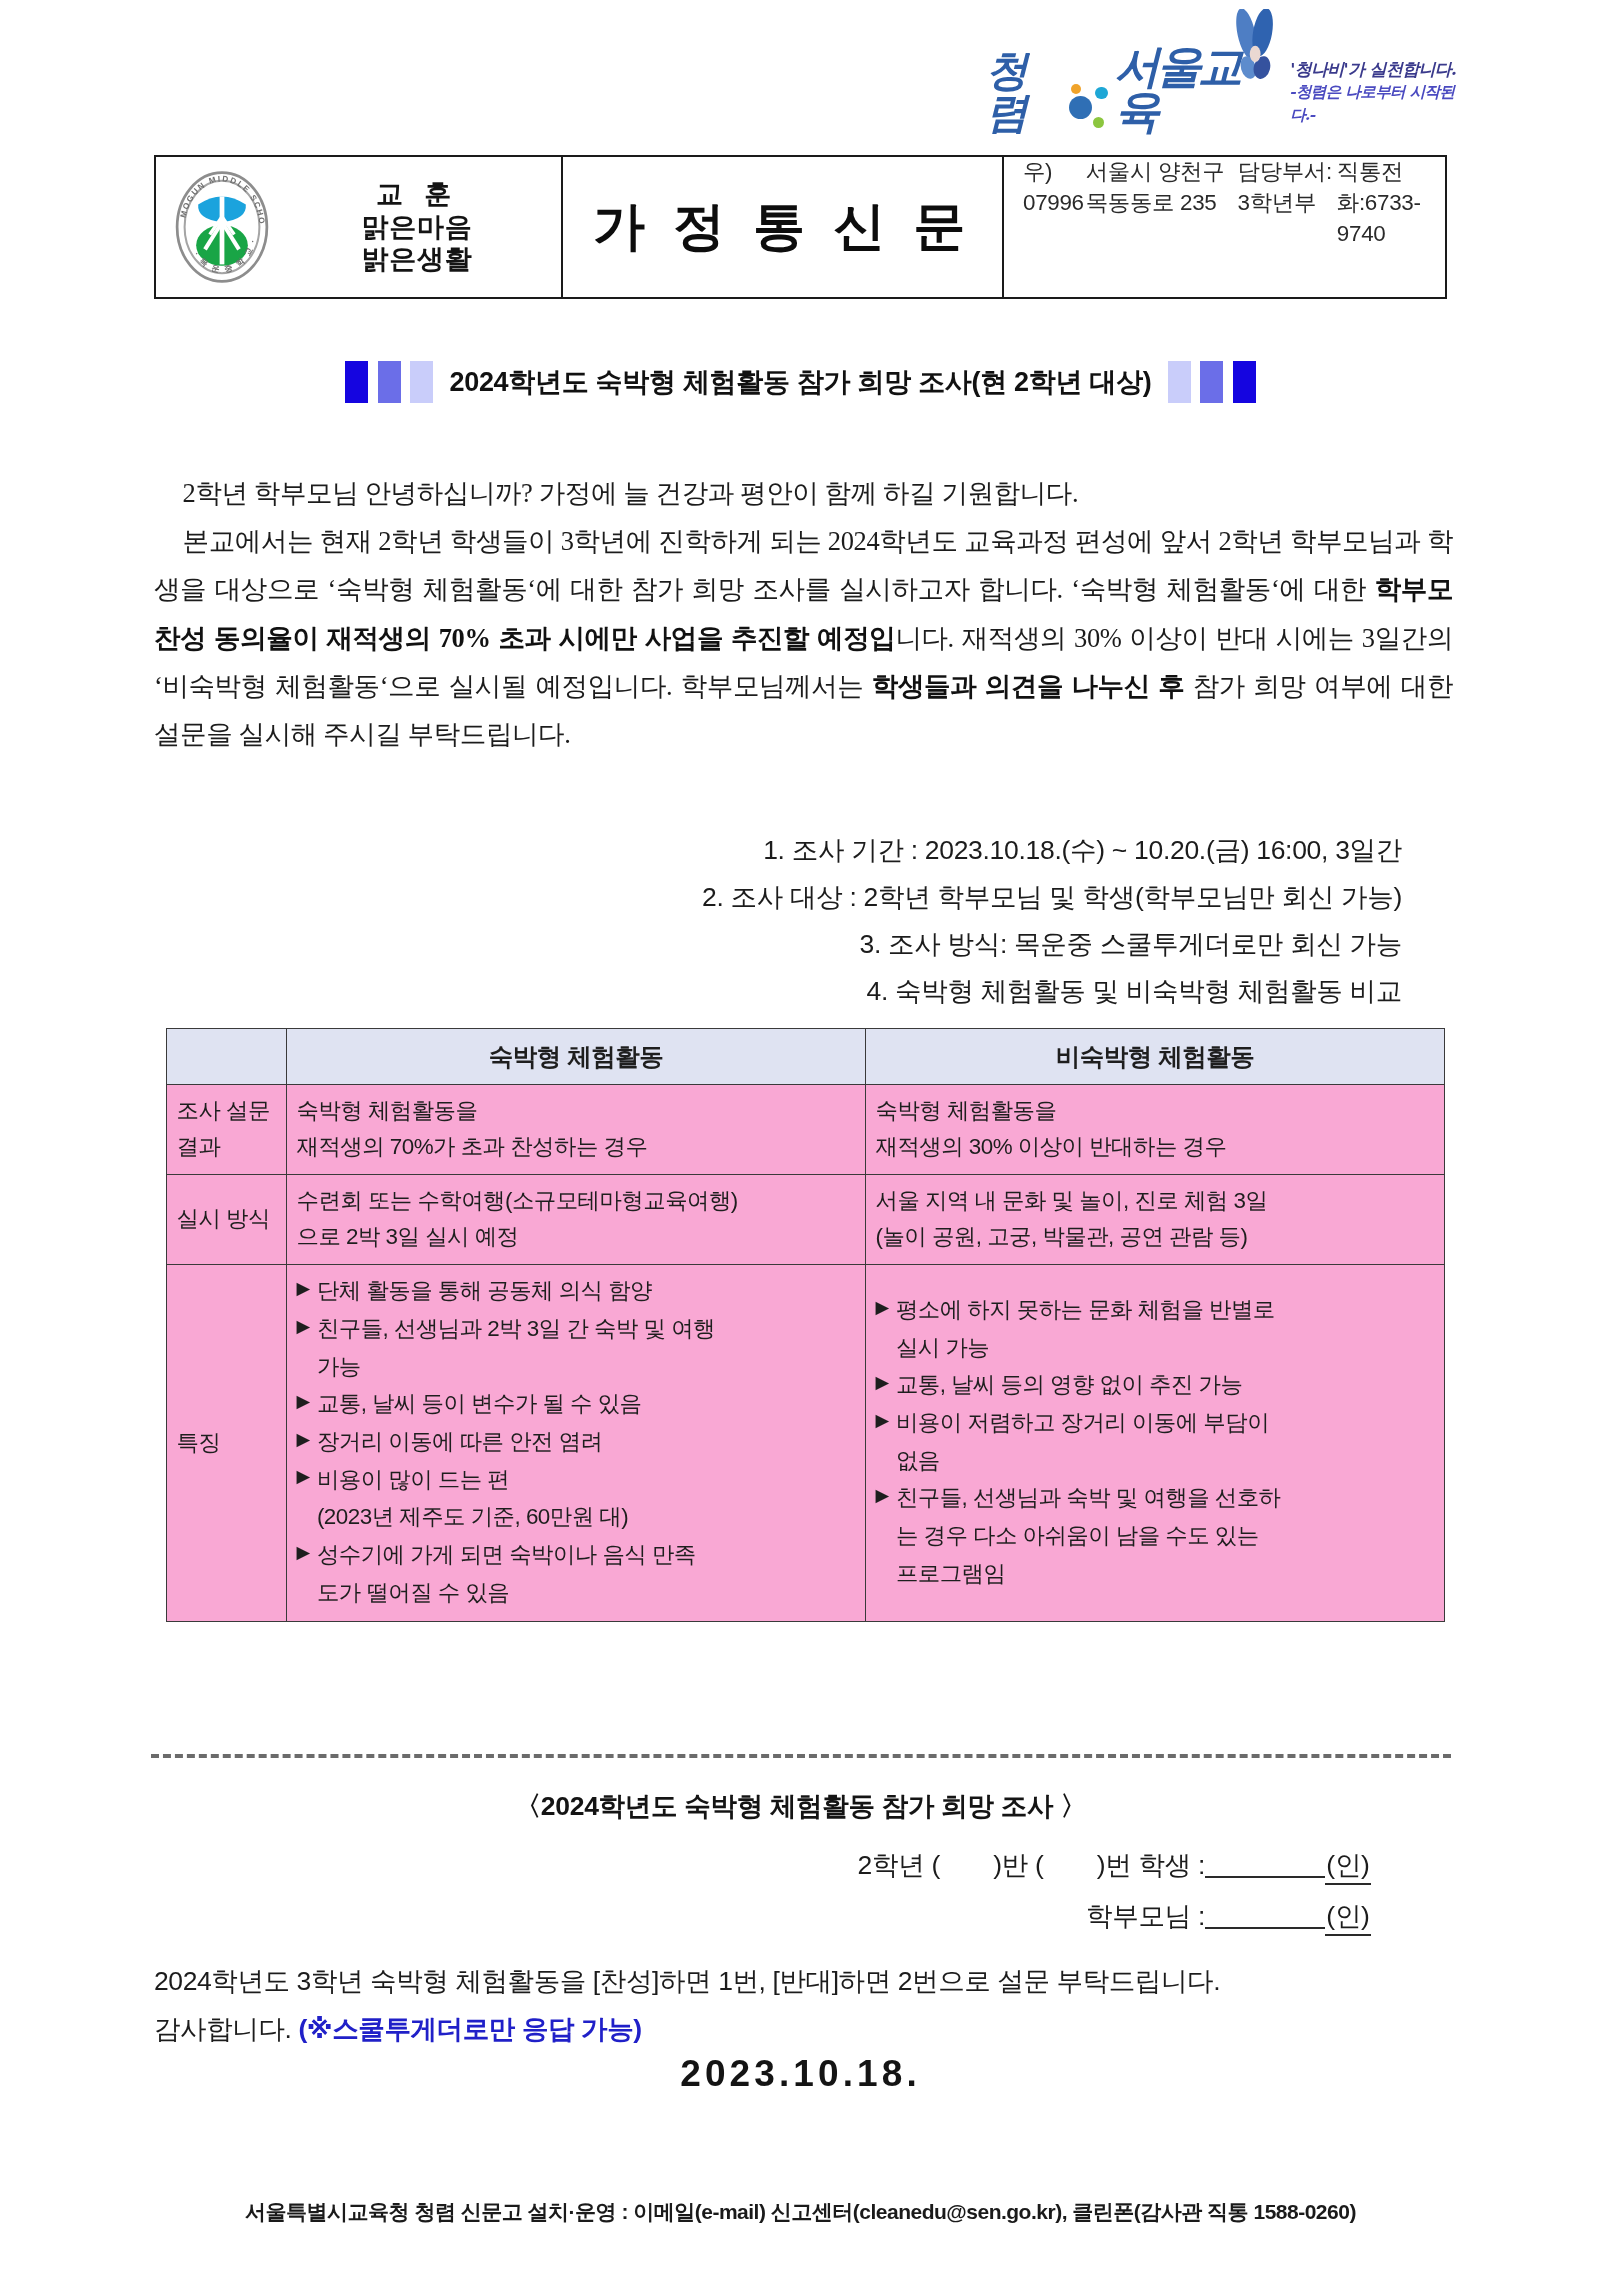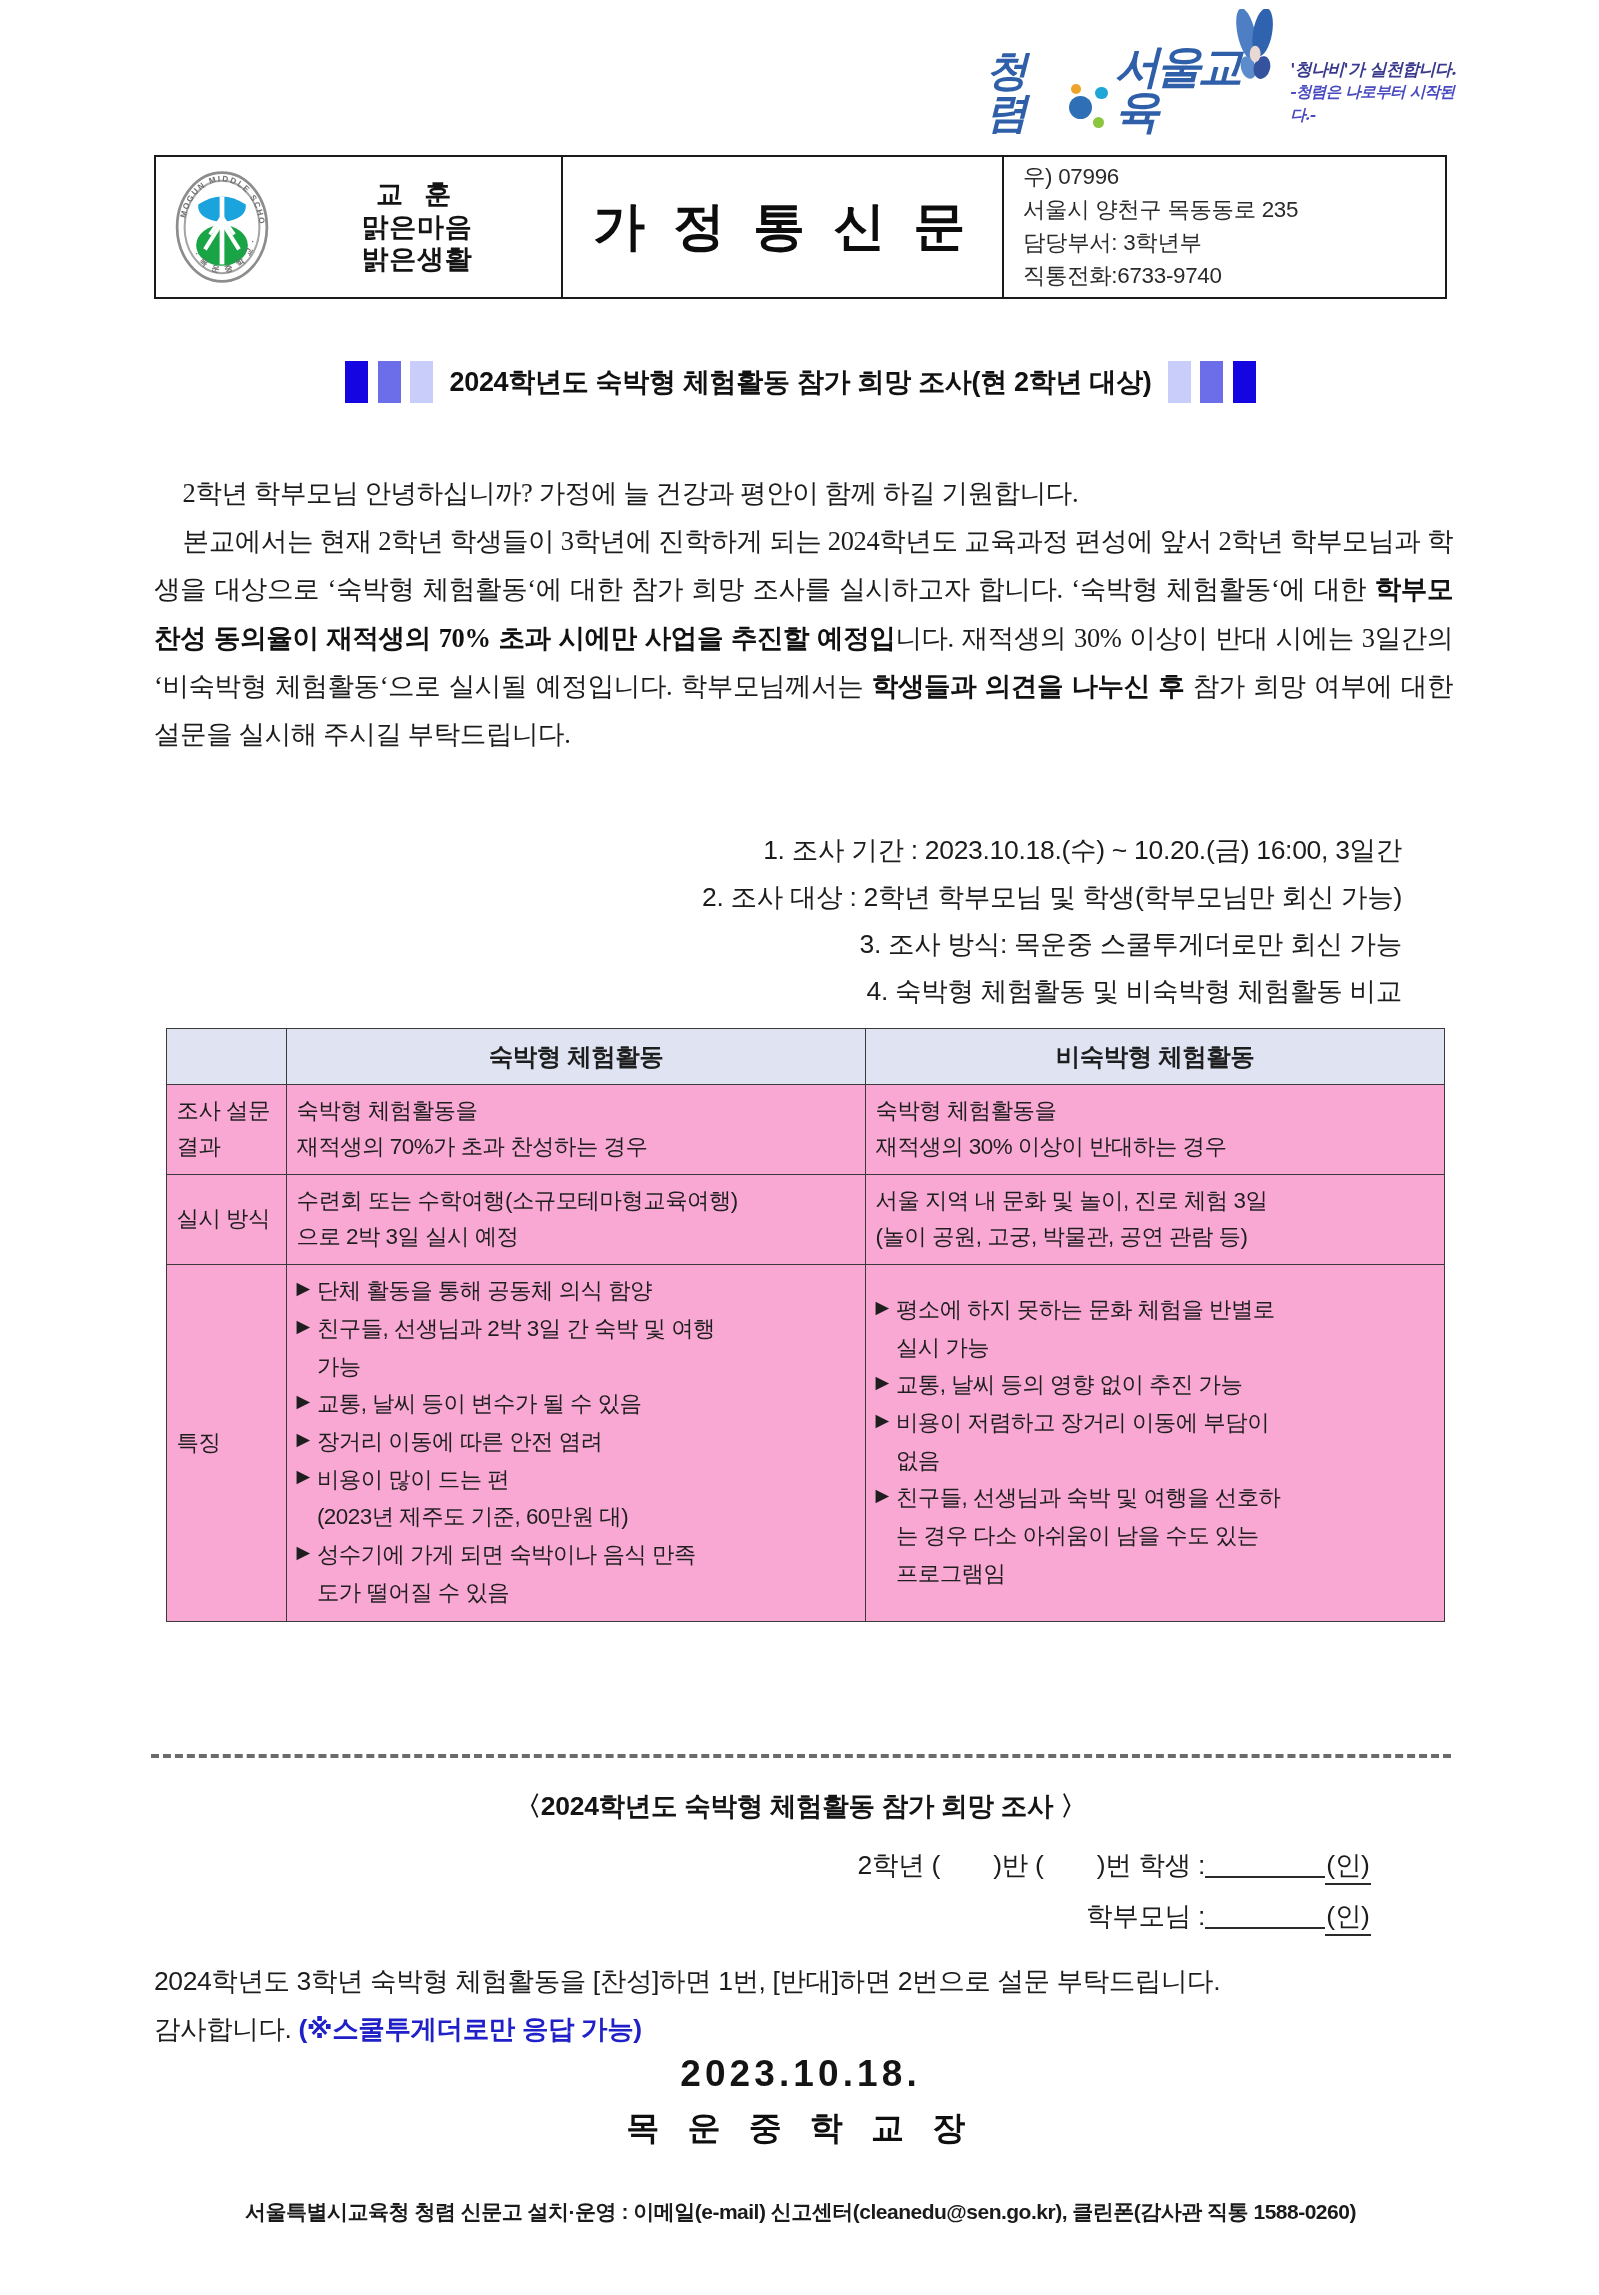--- a/index.html
+++ b/index.html
@@ -141,21 +141,21 @@
     justify-content: center;
   }
   .hb-title .t {
     font-size: 52px;
     font-weight: bold;
     letter-spacing: 6.8px;
     color: #0d0d0d;
   }
   .hb-addr {
     flex: 1;
-    flex-direction: column;
+    flex-direction: row;
     justify-content: center;
     align-items: flex-start;
     padding-left: 19px;
     gap: 2px;
   }
   .hb-addr .ln {
     font-size: 22.4px;
     color: #2a2a2a;
     letter-spacing: -0.3px;
     line-height: 1.38;
@@ -552,18 +552,17 @@
   <div class="slip-line2">
     <span>학부모님 :</span><span class="blank-ul"></span><span class="blank-paren">(인)</span>
   </div>
 
   <div class="closing">
     <div>2024학년도 3학년 숙박형 체험활동을 [찬성]하면 1번, [반대]하면 2번으로 설문 부탁드립니다.</div>
     <div><span>감사합니다. </span><span class="blue">(※스쿨투게더로만 응답 가능)</span></div>
   </div>
 
   <div class="sign-date">2023.10.18.</div>
-  <div class="sign-name">목 운 중 학 교 장</div>
 
   <div class="footer">서울특별시교육청 청렴 신문고 설치·운영 : 이메일(e-mail) 신고센터(cleanedu@sen.go.kr), 클린폰(감사관 직통 1588-0260)</div>
 
 </div>
 
 
 </body></html>

